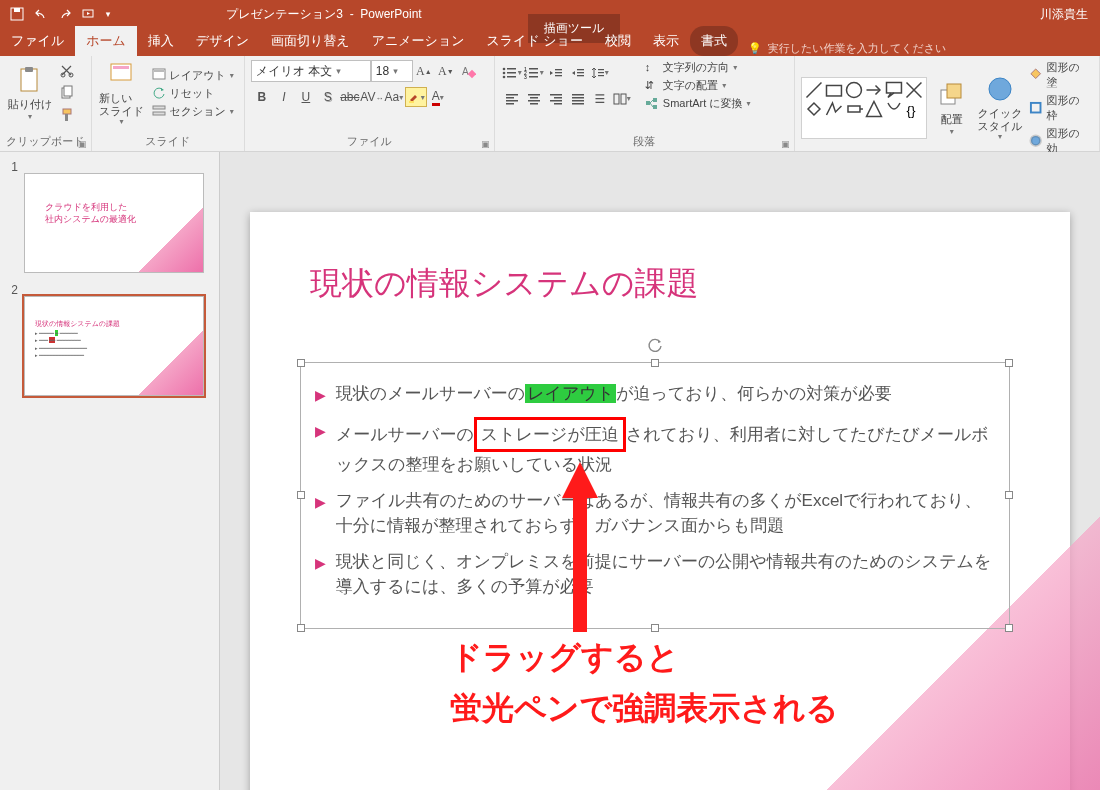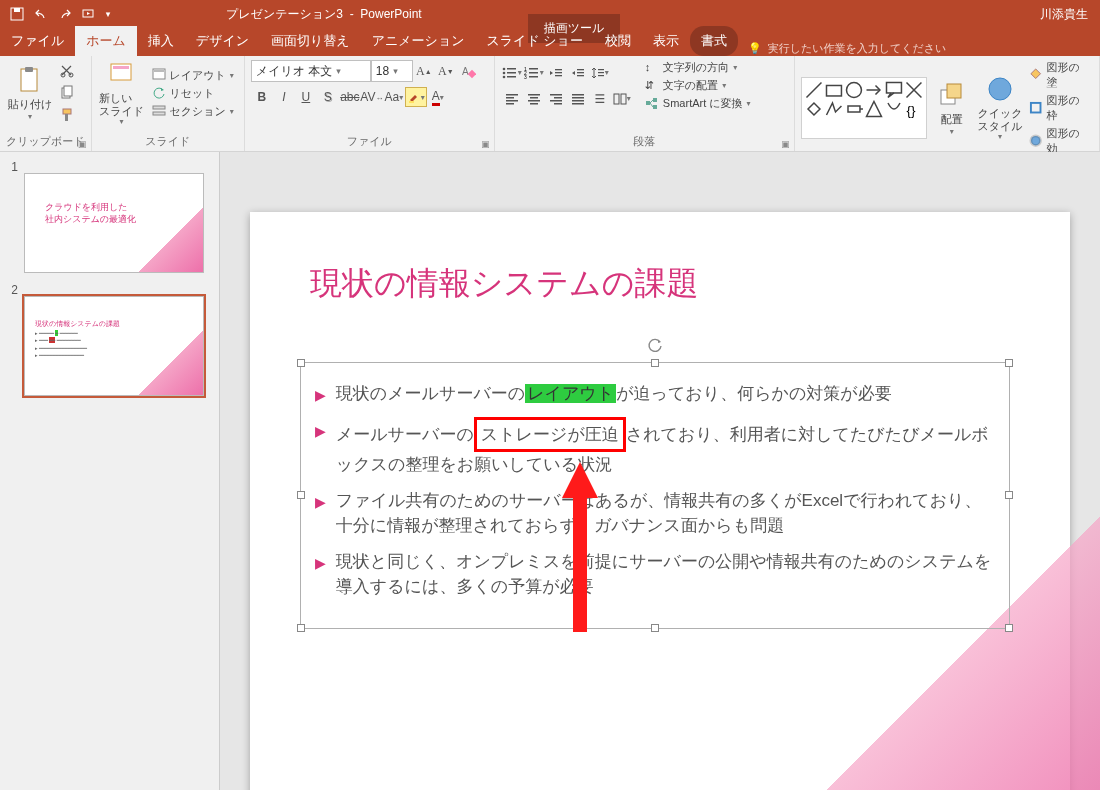--- a/index.html
+++ b/index.html
@@ -542,16 +542,20 @@
           <div class="txt">現状と同じく、オンプレミスを前提にサーバーの公開や情報共有のためのシステムを導入するには、多くの予算が必要</div>
         </div>
       </div>
 
       <div class="anno-arrow">
         <svg viewBox="0 0 40 170">
             <path d="M20 170 L20 30" stroke="#ff1a1a" stroke-width="14"></path>
             <path d="M20 0 L2 36 L38 36 Z" fill="#ff1a1a"></path>
           </svg>
       </div>
+      <div class="anno-text">
+        <div>ドラッグすると</div>
+        <div>蛍光ペンで強調表示される</div>
+      </div>
 
     </div>
   </div>
 </div>
 
 </body></html>

